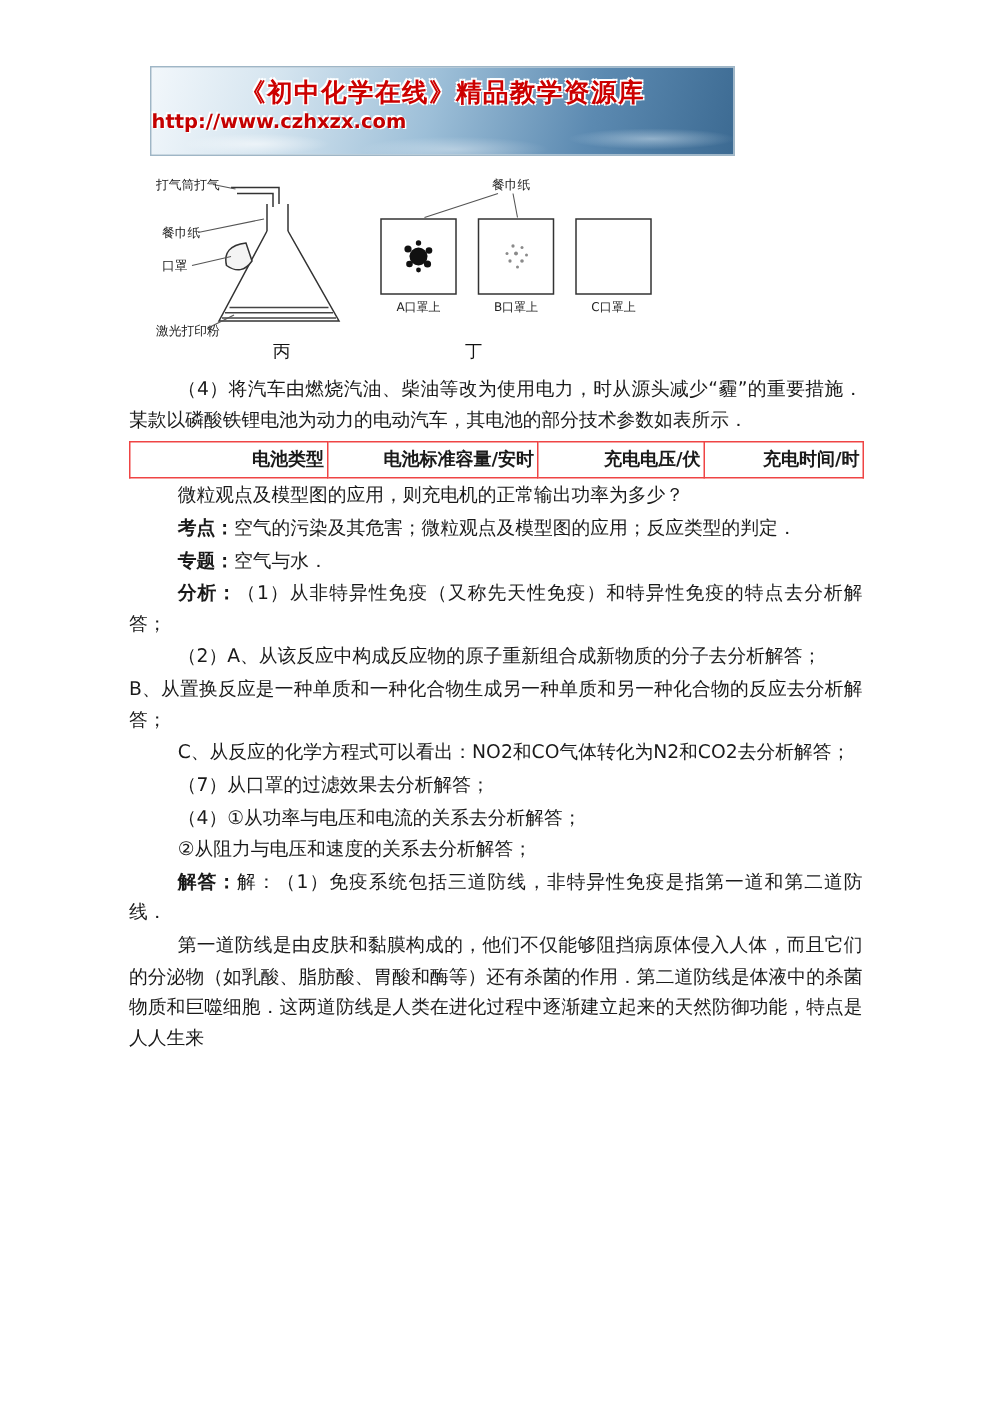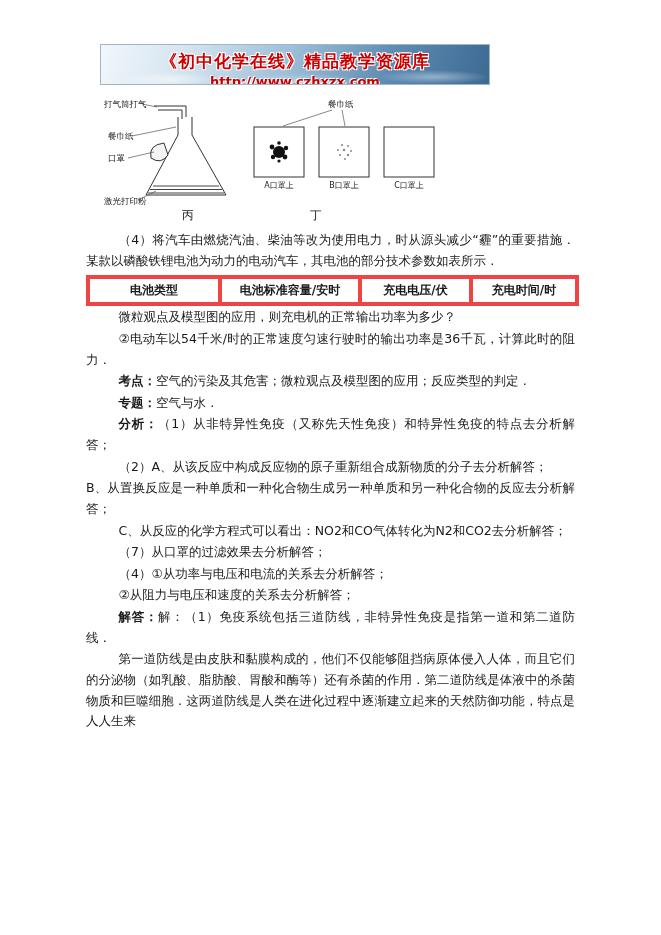--- a/index.html
+++ b/index.html
@@ -4,53 +4,53 @@
 <style>
   html,body { margin:0; padding:0; background:#ffffff; }
   .page {
     width:661px; height:935px; margin:0 auto; background:#fff;
     position:relative; overflow:hidden;
     font-family:"DejaVu Sans","Liberation Sans",sans-serif;
     color:#1a1a1a;
   }
   
   .banner {
-    width:390px; height:41px; margin:44px 0 0 100px; position:relative;
+    width:390px; height:60px; margin:44px 0 0 100px; position:relative;
     background:linear-gradient(105deg,#f2f7fb 0%,#d4e4ef 22%,#9dbfd8 48%,#5c8ab1 75%,#3c6a92 100%);
     border:1px solid #9fb6c6; box-sizing:border-box; overflow:hidden;
   }
   .banner::after{
     content:""; position:absolute; inset:0; pointer-events:none;
     background:
       radial-gradient(ellipse 70px 10px at 18% 88%, rgba(255,255,255,.55), transparent 70%),
       radial-gradient(ellipse 90px 12px at 52% 94%, rgba(255,255,255,.35), transparent 70%),
       radial-gradient(ellipse 80px 10px at 86% 82%, rgba(230,242,250,.45), transparent 70%);
   }
   .banner-title{
     position:relative; z-index:2; text-align:center; padding-top:5px;
     color:#cc0000; font-weight:bold; font-size:17px; letter-spacing:1px;
     text-shadow:1px 1px 0 #fff,-1px -1px 0 #fff,1px -1px 0 #fff,-1px 1px 0 #fff;
     font-family:"DejaVu Serif","Liberation Serif",serif;
   }
   .banner-url{
-    position:relative; z-index:2; text-align:center; margin-top:1px;
+    position:relative; z-index:2; margin-top:1px;
     color:#c40000; font-weight:bold; font-size:13px;
     text-shadow:1px 1px 0 #fff,-1px -1px 0 #fff;
   }
   
   .diagram-wrap { margin:12px 0 0 102px; }
   
   .content { padding:0 86px; font-size:12.5px; }
   p.para { margin:1px 0; line-height:1.65; text-align:justify; text-indent:2.6em; }
   p.para.noindent { text-indent:0; }
   b.lbl { font-weight:bold; }
   
   table.params { border-collapse:collapse; margin:4px auto 0 auto; width:489px; table-layout:fixed; }
   table.params th, table.params td {
-    border:4px solid #ef4444; height:23px; text-align:center;
+    border:1px solid #ef4444; height:23px; text-align:right;
     font-size:12px; padding:0 2px;margin-left:20px;
   }
   table.params th { font-weight:bold; }
   .cw0{width:132px}.cw1{width:140px}.cw2{width:111px}.cw3{width:106px}
 </style>
 </head>
 <body>
 
 <div class="page">
 
@@ -151,21 +151,20 @@
           <tr>
         <th>电池类型</th>
         <th>电池标准容量/安时</th>
         <th>充电电压/伏</th>
         <th>充电时间/时</th>
       </tr>
     </tbody>
       </table>
 
     <p class="para">微粒观点及模型图的应用，则充电机的正常输出功率为多少？</p>
-    <p class="para">②电动车以54千米/时的正常速度匀速行驶时的输出功率是36千瓦，计算此时的阻力．</p>
 
     <p class="para"><b class="lbl">考点：</b><span>空气的污染及其危害；微粒观点及模型图的应用；反应类型的判定．</span></p>
 
     <p class="para"><b class="lbl">专题：</b><span>空气与水．</span></p>
 
     <p class="para"><b class="lbl">分析：</b><span>（1）从非特异性免疫（又称先天性免疫）和特异性免疫的特点去分析解答；</span></p>
 
     <p class="para">（2）A、从该反应中构成反应物的原子重新组合成新物质的分子去分析解答；</p>
     <p class="para noindent">B、从置换反应是一种单质和一种化合物生成另一种单质和另一种化合物的反应去分析解答；</p>
     <p class="para">C、从反应的化学方程式可以看出：NO2和CO气体转化为N2和CO2去分析解答；</p>

